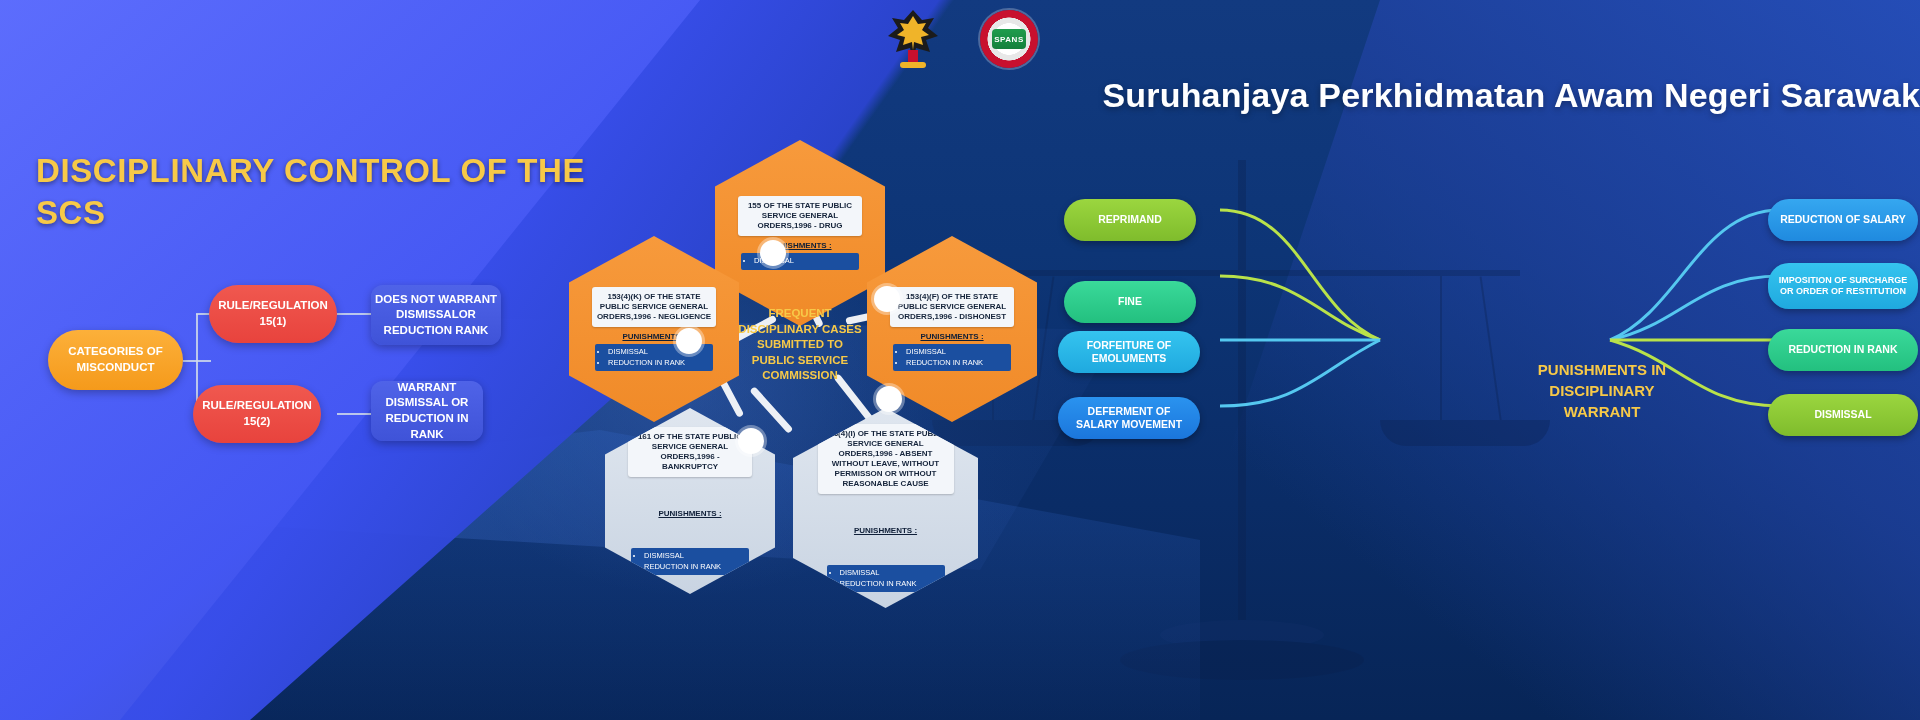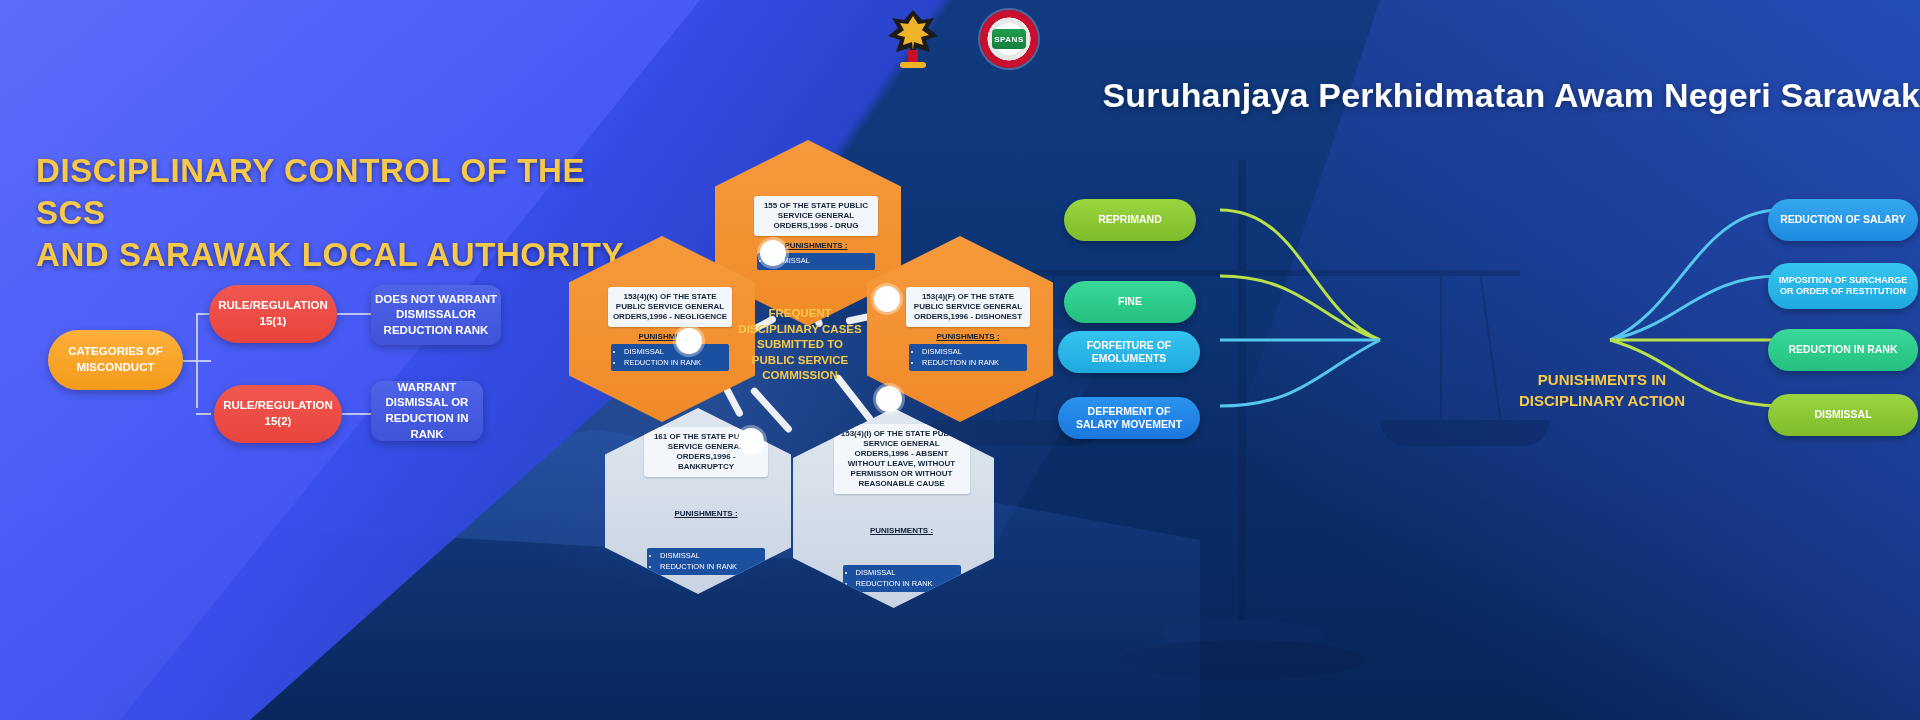--- a/index.html
+++ b/index.html
@@ -66,35 +66,35 @@
 
   
   .node{position:absolute;display:flex;align-items:center;justify-content:center;
     text-align:center;color:#fff;font-weight:bold;}
   .pill-orange{left:48px;top:330px;width:135px;height:60px;border-radius:32px;
     background:linear-gradient(180deg,#fcb03a,#f59a1b);font-size:11.5px;line-height:1.35;
     box-shadow:0 3px 8px rgba(0,0,0,.28);}
   .pill-red1{left:209px;top:285px;width:128px;height:58px;border-radius:29px;
     background:linear-gradient(180deg,#f0584f,#e8433d);font-size:11.5px;line-height:1.35;
     box-shadow:0 3px 8px rgba(0,0,0,.28);}
-  .pill-red2{left:214px;top:385px;width:128px;height:58px;border-radius:29px;
+  .pill-red2{left:193px;top:385px;width:128px;height:58px;border-radius:29px;
     background:linear-gradient(180deg,#f0584f,#e8433d);font-size:11.5px;line-height:1.35;
     box-shadow:0 3px 8px rgba(0,0,0,.28);}
   .pill-blue1{left:371px;top:285px;width:130px;height:60px;border-radius:12px;
     background:linear-gradient(180deg,#4f63e8,#3f53d8);font-size:11.5px;line-height:1.35;
     box-shadow:0 3px 8px rgba(0,0,0,.28);}
   .pill-blue2{left:371px;top:381px;width:112px;height:60px;border-radius:12px;
     background:linear-gradient(180deg,#4f63e8,#3f53d8);font-size:11.5px;line-height:1.35;
     box-shadow:0 3px 8px rgba(0,0,0,.28);}
   .connector{position:absolute;background:#cfd9ea;opacity:.85;}
 
   
   .hex{position:absolute;width:170px;height:186px;
     clip-path:polygon(50% 0%,100% 25%,100% 75%,50% 100%,0% 75%,0% 25%);
-    display:flex;flex-direction:column;align-items:center;justify-content:center;padding-left:16px;}
+    display:flex;flex-direction:column;align-items:center;justify-content:center;}
   .hex-orange{background:linear-gradient(180deg,#f79a3c,#f08a28);}
   .hex-grey{background:linear-gradient(180deg,#dfe6ef,#c9d4e2);gap:27px;}
   .hex-card{width:116px;background:#f3f6fa;border-radius:3px;padding:5px 4px;
     font-size:8px;line-height:1.25;color:#15243b;text-align:center;font-weight:bold;
     box-shadow:0 1px 2px rgba(0,0,0,.2);}
   .pun-label{margin-top:5px;font-size:8px;font-weight:bold;color:#0f1f38;text-decoration:underline;text-align:center;}
   .pun-box{margin-top:3px;width:110px;background:#1b4fa0;border-radius:2px;padding:3px 4px;}
   .pun-box li{color:#fff;font-size:7.5px;line-height:1.35;margin-left:9px;}
   .pun-box ul{margin:0;padding:0;list-style:disc;}
   .hex-center{position:absolute;left:735px;top:290px;width:130px;height:110px;
@@ -150,21 +150,20 @@
     </svg>
   </div>
   <div class="spans">
     <div class="sp-core">SPANS</div>
   </div>
 </div>
 <div class="org-title">Suruhanjaya Perkhidmatan Awam Negeri Sarawak</div>
 
 <div class="main-title">
   <div>DISCIPLINARY CONTROL OF THE SCS</div>
-  <div>AND SARAWAK LOCAL AUTHORITY</div>
 </div>
 
 <div class="connector" style="left:183px;top:360px;width:28px;height:2px;"></div>
 <div class="connector" style="left:196px;top:314px;width:2px;height:94px;"></div>
 <div class="connector" style="left:196px;top:313px;width:15px;height:2px;"></div>
 <div class="connector" style="left:196px;top:413px;width:15px;height:2px;"></div>
 <div class="connector" style="left:337px;top:313px;width:34px;height:2px;"></div>
 <div class="connector" style="left:337px;top:413px;width:34px;height:2px;"></div>
 
 <div class="node pill-orange">CATEGORIES OF MISCONDUCT</div>
@@ -251,18 +250,18 @@
   <path d="M430 160 C 500 145, 520 96, 600 96" stroke="#55c8f0" stroke-width="3" fill="none"></path>
   <path d="M430 160 C 500 160, 520 160, 600 160" stroke="#b9e24a" stroke-width="3" fill="none"></path>
   <path d="M430 160 C 500 180, 520 226, 600 226" stroke="#b9e24a" stroke-width="3" fill="none"></path>
 </svg>
 
 <div class="rpill" style="left:1064px;top:199px;background:linear-gradient(180deg,#9bd63f,#7fbc2c);">REPRIMAND</div>
 <div class="rpill" style="left:1064px;top:281px;background:linear-gradient(180deg,#3ad99a,#23c07f);">FINE</div>
 <div class="rpill" style="left:1058px;top:331px;width:142px;background:linear-gradient(180deg,#35c4ef,#1fa9df);">FORFEITURE OF EMOLUMENTS</div>
 <div class="rpill" style="left:1058px;top:397px;width:142px;background:linear-gradient(180deg,#2a93ef,#1b76dc);">DEFERMENT OF SALARY MOVEMENT</div>
 
-<div class="center-punish">PUNISHMENTS IN DISCIPLINARY ACTION</div>
+<div class="center-punish">PUNISHMENTS IN DISCIPLINARY WARRANT</div>
 
 <div class="rpill w150" style="left:1768px;top:199px;background:linear-gradient(180deg,#35a7f0,#1f8adf);">REDUCTION OF SALARY</div>
 <div class="rpill w150" style="left:1768px;top:263px;height:46px;font-size:9px;background:linear-gradient(180deg,#35c4ef,#1fa9df);">IMPOSITION OF SURCHARGE OR ORDER OF RESTITUTION</div>
 <div class="rpill w150" style="left:1768px;top:329px;background:linear-gradient(180deg,#3ad99a,#23c07f);">REDUCTION IN RANK</div>
 <div class="rpill w150" style="left:1768px;top:394px;background:linear-gradient(180deg,#9bd63f,#7fbc2c);">DISMISSAL</div>
 
 </body></html>

